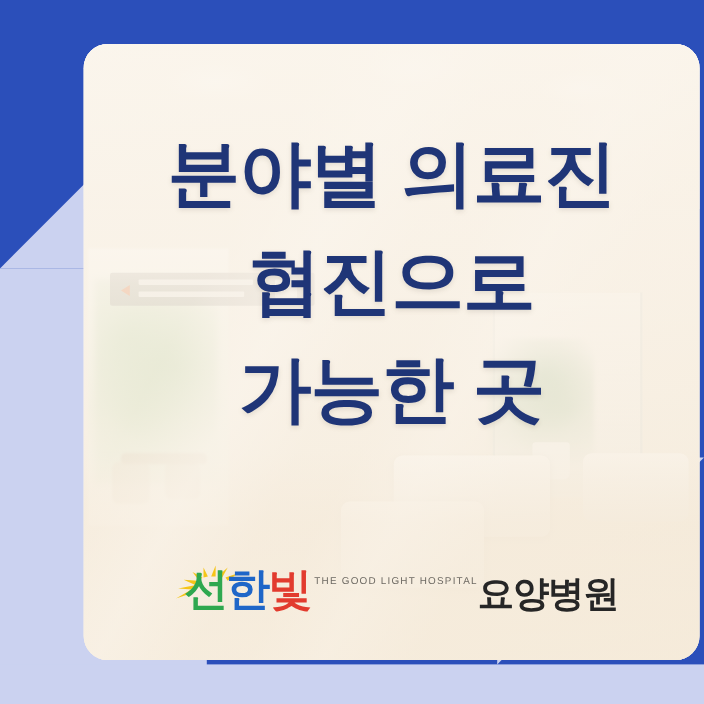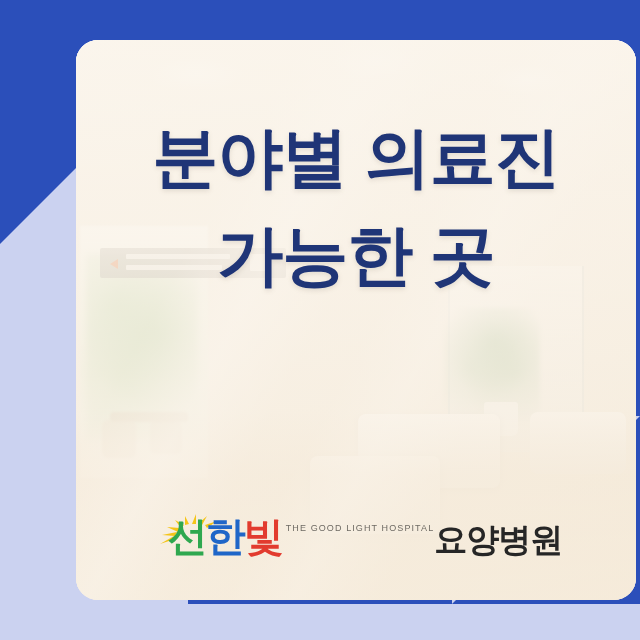--- a/index.html
+++ b/index.html
@@ -365,20 +365,21 @@
       <div class="table"></div>
       <div class="chair-a"></div>
       <div class="chair-b"></div>
       <div class="floorplane"></div>
       <div class="streaks"></div>
       <div class="veil"></div>
     </div>
 
     <div class="headline">
       <span class="line">분야별 의료진</span>
+      <span class="line">협진으로</span>
       <span class="line">가능한 곳</span>
     </div>
 
     <div class="logo">
       <div class="logo-inner">
 
         <svg class="sunburst" viewBox="0 0 72 34">
           <g fill="#F5C518">
             <polygon points="2,30 16,22 14,26"></polygon>
             <polygon points="4,21 19,18 17,22"></polygon>

